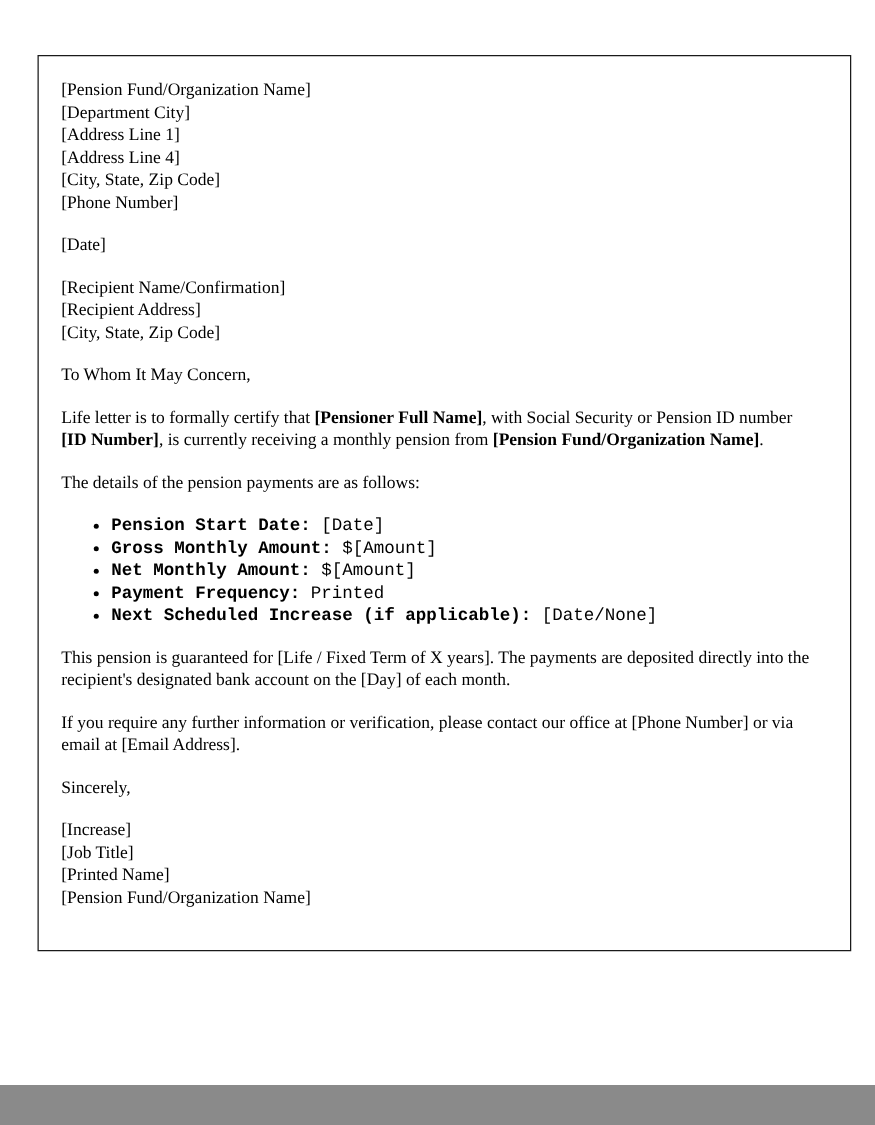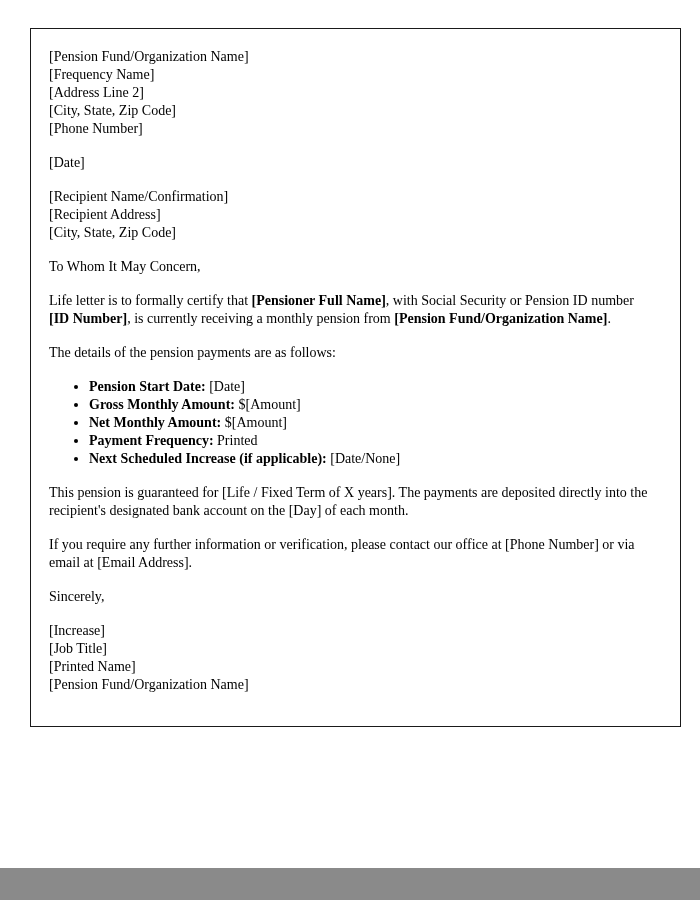--- a/index.html
+++ b/index.html
@@ -13,21 +13,21 @@
     position: relative;
     background: #ffffff;
     font-family: "Liberation Serif", "DejaVu Serif", serif;
     font-size: 14px;
     color: #000000;
     overflow: hidden;
   }
   .letter-frame {
     position: absolute;
     left: 30px;
-    top: 28px;
+    top: 44px;
     width: 651px;
     background: #ffffff;
     border: 1px solid #1a1a1a;
     padding: 19px 30px 32px 18px;
     line-height: 18px;
   }
   .block {
     margin: 0 0 16px 0;
   }
   .block:last-child {
@@ -44,42 +44,44 @@
   .bold {
     font-weight: bold;
   }
   strong {
     font-weight: bold;
   }
   ul.details {
     margin: 0 0 16px 0;
     padding: 0 0 0 40px;
     list-style-type: disc;
+    font-family: Liberation Mono, monospace;
   }
   ul.details li {
     line-height: 18px;
   }
   .bottom-strip {
     position: absolute;
     left: 0;
     top: 868px;
     width: 700px;
     height: 32px;
     background: #8a8a8a;
   }
 </style>
 </head>
 <body>
 
 <div class="letter-frame">
 
   <div class="block">
     <div class="line">[Pension Fund/Organization Name]</div>
-    <div class="line">[Frequency Name]</div>
-    <div class="line">[Address Line 2]</div>
+    <div class="line">[Department City]</div>
+    <div class="line">[Address Line 1]</div>
+    <div class="line">[Address Line 4]</div>
     <div class="line">[City, State, Zip Code]</div>
     <div class="line">[Phone Number]</div>
   </div>
 
   <p>[Date]</p>
 
   <div class="block">
     <div class="line">[Recipient Name/Confirmation]</div>
     <div class="line">[Recipient Address]</div>
     <div class="line">[City, State, Zip Code]</div>

